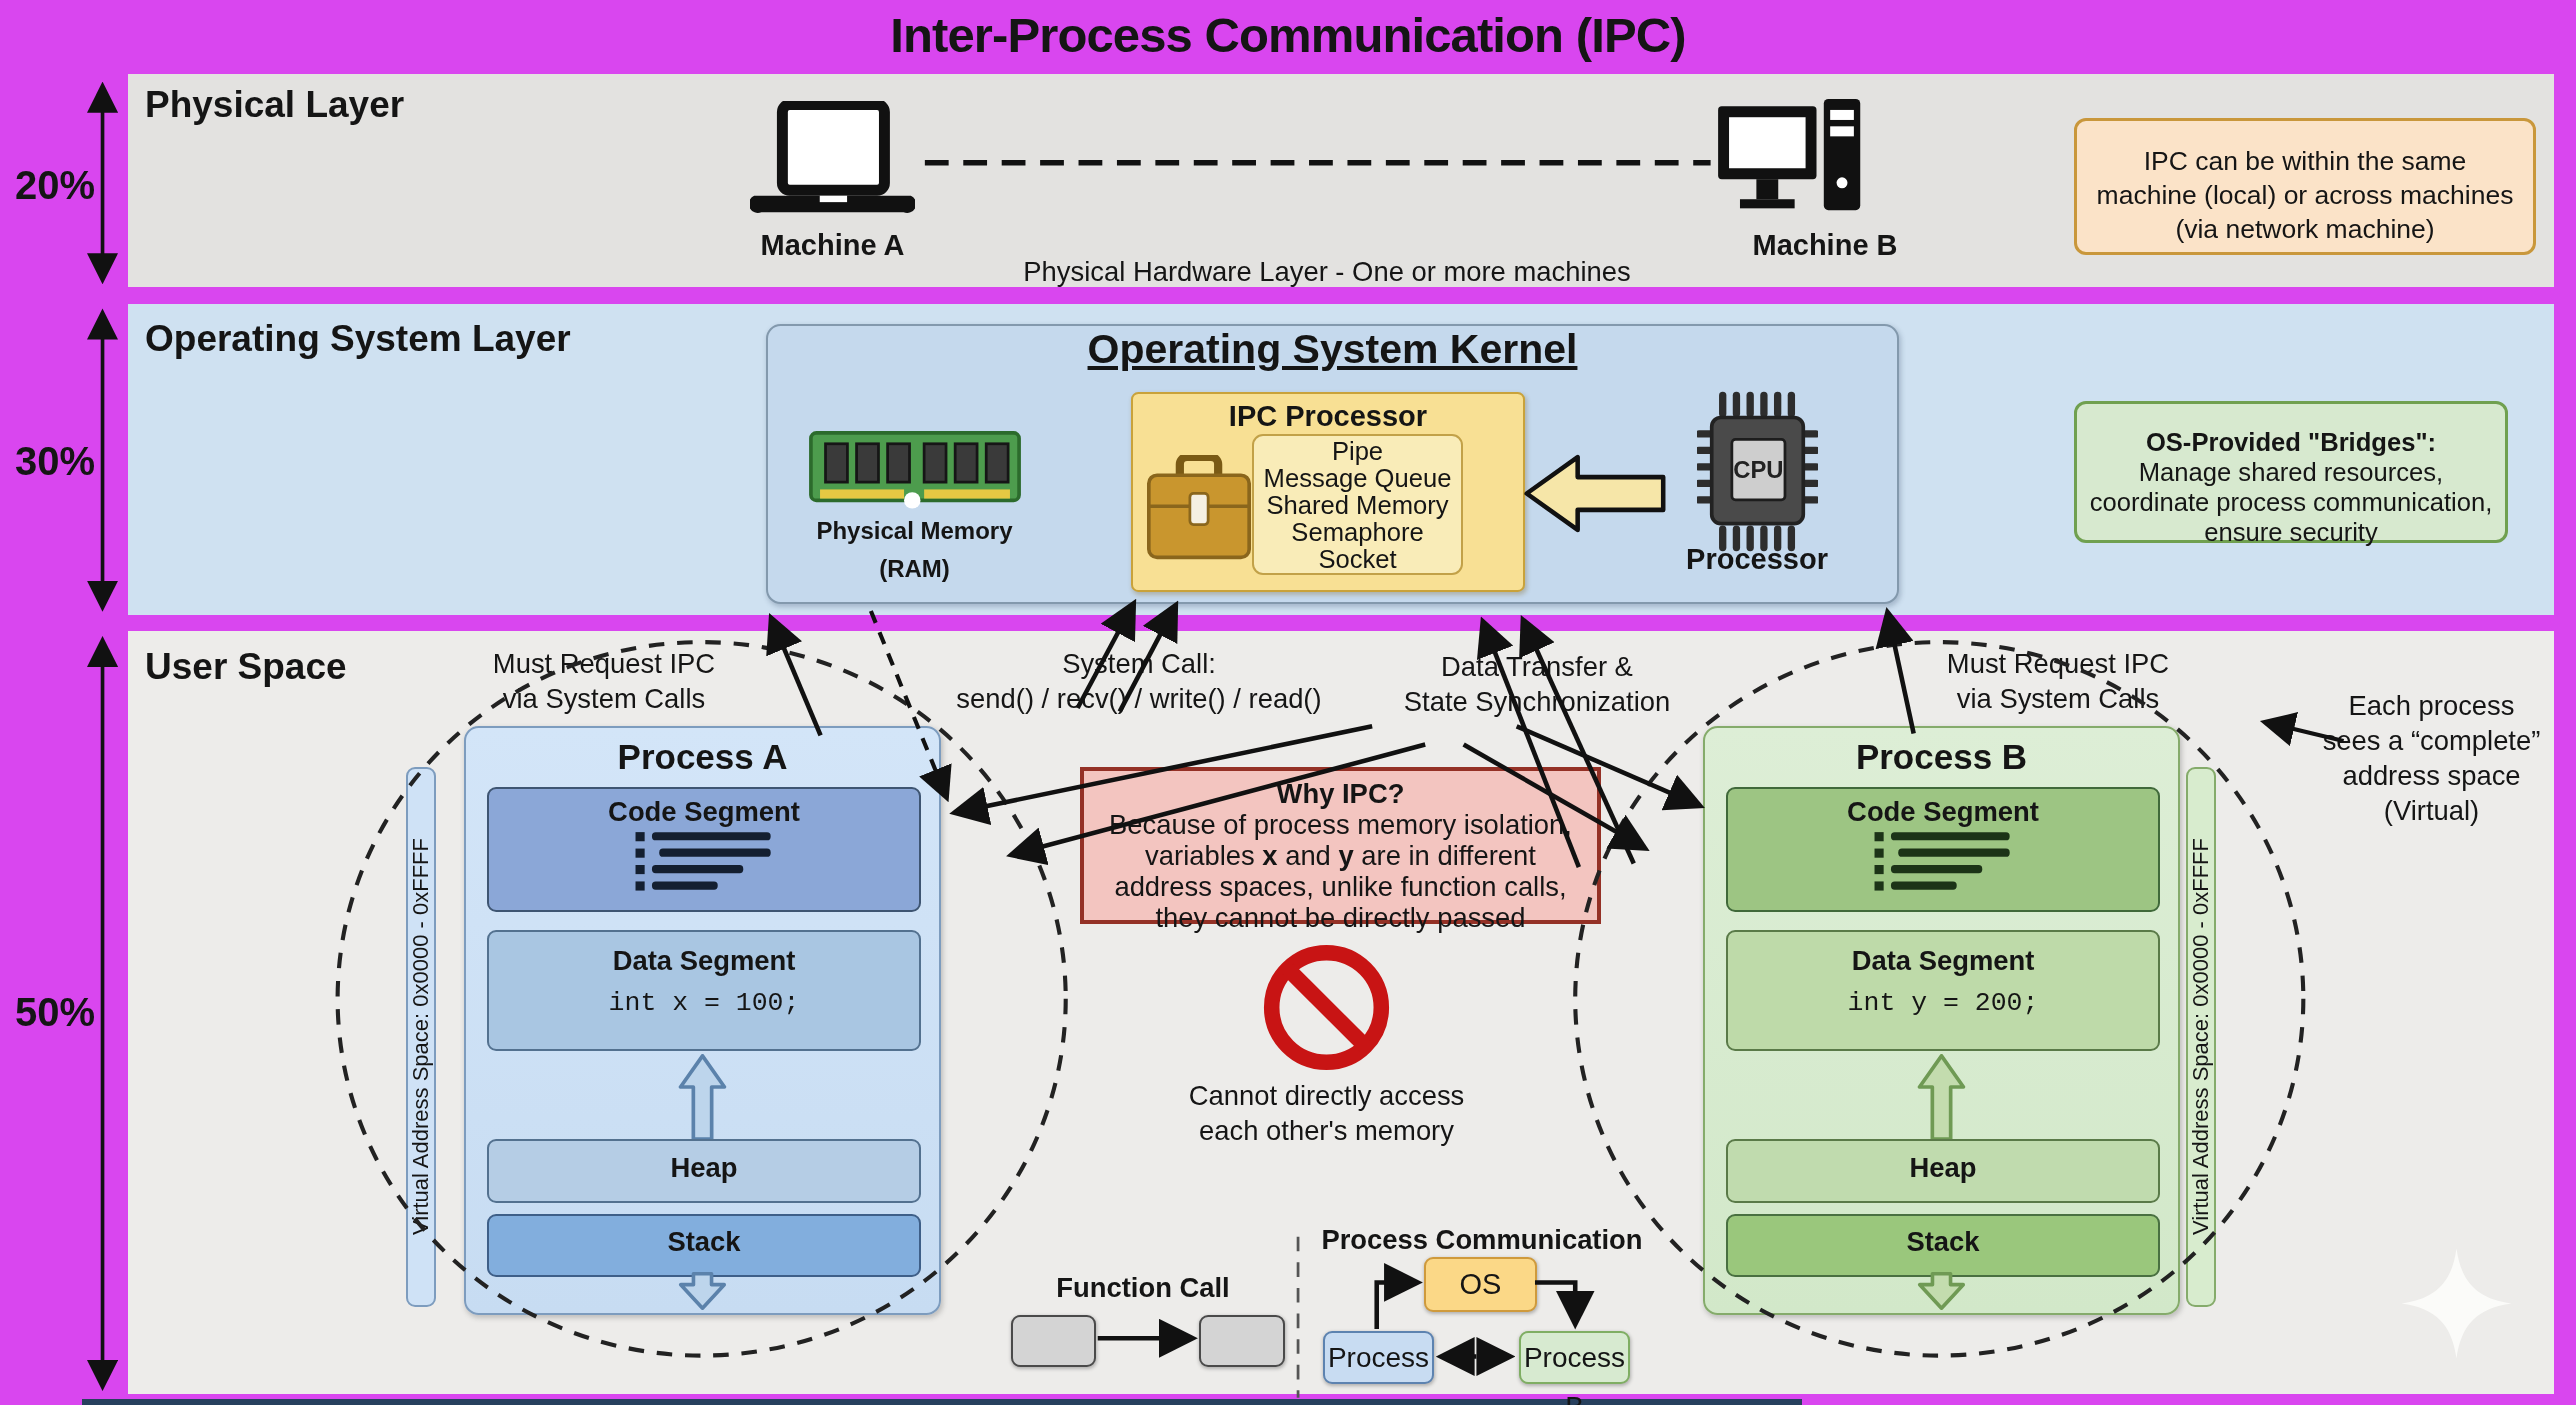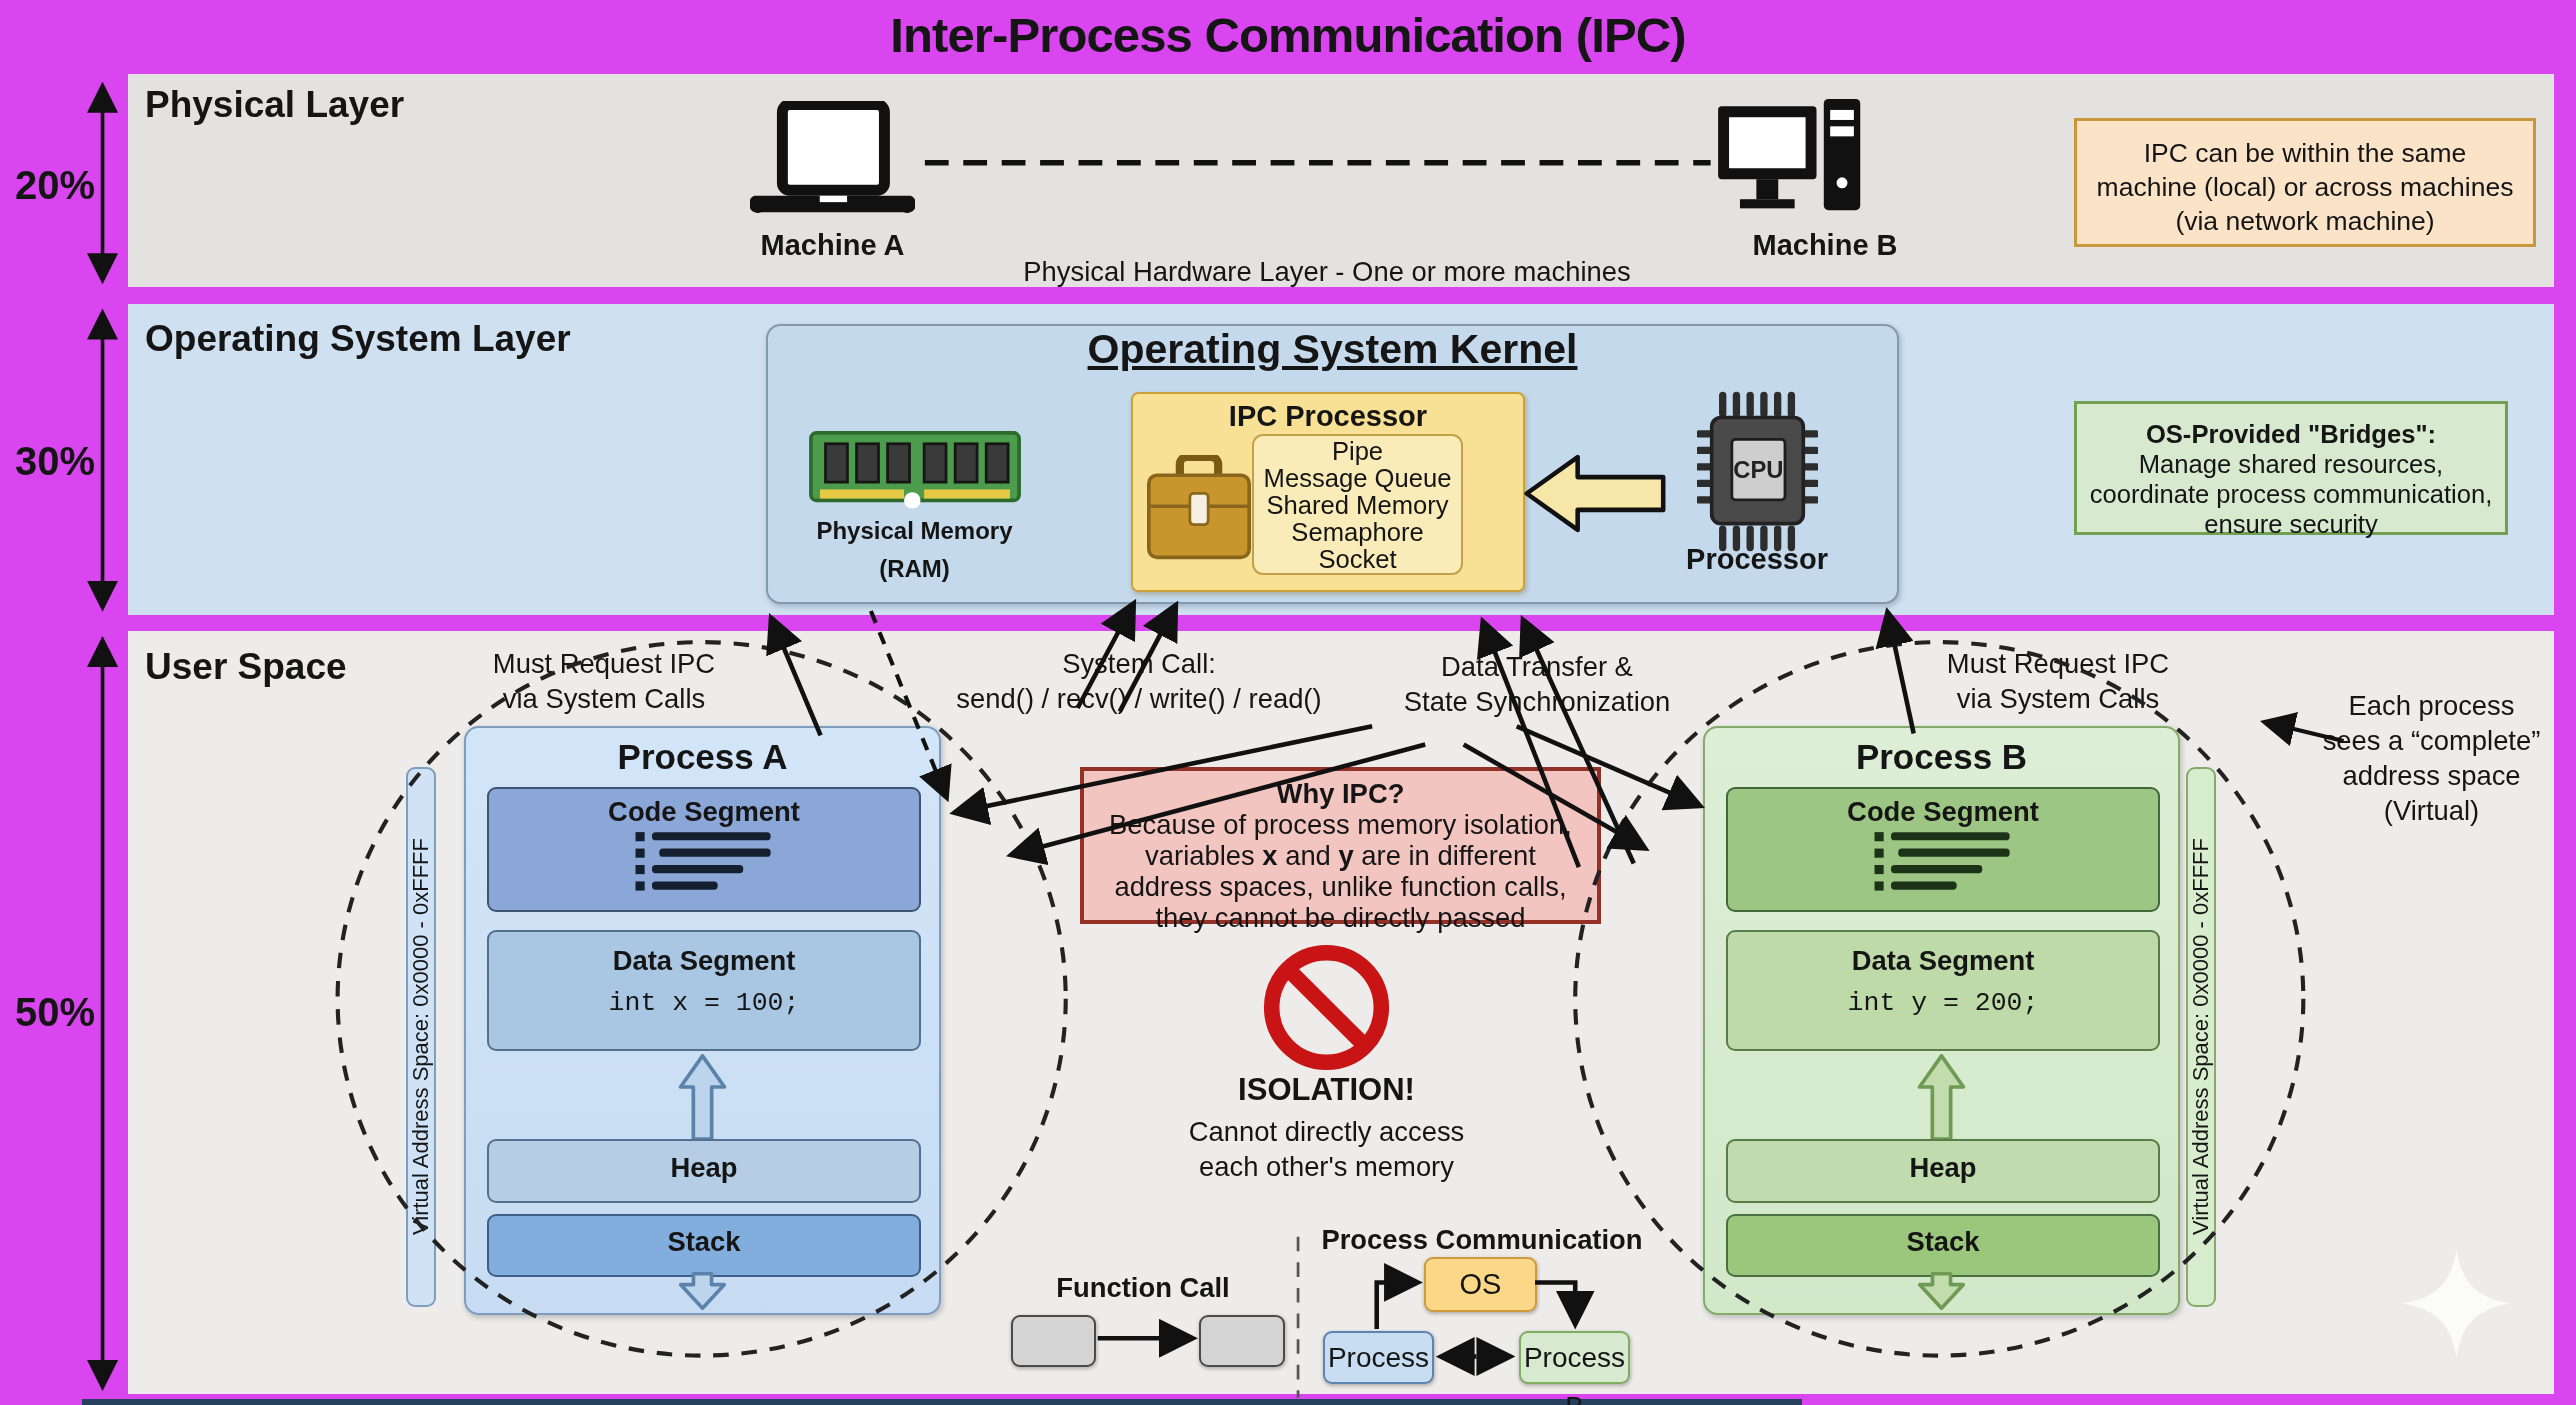--- a/index.html
+++ b/index.html
@@ -9,21 +9,21 @@
   .band{position:absolute;left:128px;width:2426px;}
   .band-physical{top:74px;height:213px;background:#e3e2e0;}
   .band-os{top:304px;height:311px;background:#cfe1f1;}
   .band-user{top:631px;height:763px;background:#edecea;}
   .title{top:7.3px;left:0;width:2576px;text-align:center;font-size:49px;font-weight:bold;letter-spacing:-0.9px;}
   .layer-heading{font-size:37px;font-weight:bold;}
   .pct{font-size:40px;font-weight:bold;width:110px;text-align:center;}
   .ctr{text-align:center;}
   .lbl30{font-size:27.4px;line-height:35px;}
   .bold{font-weight:bold;}
-  .note{border-radius:0;text-align:center;font-size:26.5px;line-height:34px;padding-top:15px;}
+  .note{border-radius:12px;text-align:center;font-size:26.5px;line-height:34px;padding-top:23px;}
   .note-orange{background:#fbe3c8;border:3.7px solid #c9973b;}
   .note-green{background:#d7e9cf;border:3.7px solid #70a050;}
   .kernel{background:#c5d9ed;border:2.7px solid #8399ad;border-radius:14.6px;box-shadow:1.8px 2.7px 5.5px rgba(40,60,90,.25);}
   .ipcbox{background:#f8e094;border:2.7px solid #c9a23a;border-radius:7.3px;box-shadow:1.8px 2.7px 4.6px rgba(120,90,20,.3);}
   .ipcinner{background:#f9ecb8;border:2.7px solid #c2a148;border-radius:11px;}
   .whybox{background:#f3c5c0;border:4.6px solid #943126;text-align:center;font-size:27.4px;line-height:31px;margin-left:12px;}
   .proc{border-radius:14.6px;box-shadow:1.8px 2.7px 5.5px rgba(60,60,60,.25);}
   .procA{background:linear-gradient(180deg,#d3e5f8,#c7dcf2);border:2.7px solid #7d9cbe;}
   .procB{background:linear-gradient(180deg,#ddeed6,#d2e8c9);border:2.7px solid #85ab6b;}
   .seg{position:absolute;left:21px;width:430px;border-radius:9.1px;text-align:center;}
@@ -245,21 +245,20 @@
     <div><span>variables </span><span class="bold">x</span><span> and </span><span class="bold">y</span><span> are in different</span></div>
     <div>address spaces, unlike function calls,</div>
     <div>they cannot be directly passed</div>
   </div>
 
   <svg class="icon-svg" style="left:1258px;top:939px;" width="137" height="137" viewBox="0 0 150 150">
     <circle cx="75" cy="75" r="60" fill="none" stroke="#c81414" stroke-width="17"></circle>
     <line x1="33" y1="33" x2="117" y2="117" stroke="#c81414" stroke-width="17"></line>
   </svg>
   <div class="abs ctr z30" style="left:1125px;top:1072px;width:403px;">
-    <div class="bold" style="font-size:31px;">ISOLATION!</div>
     <div class="lbl30" style="margin-top:5.5px;">Cannot directly access</div>
     <div class="lbl30">each other's memory</div>
   </div>
 
   <div class="abs proc procB z30" style="left:1703px;top:726px;width:473px;height:585px;">
     <div class="ctr bold" style="font-size:35px;margin-top:9.1px;">Process B</div>
     <div class="seg" style="top:59px;height:121px;background:#9dc583;border:2.7px solid #40693a;">
       <div class="t">Code Segment</div>
       <svg width="210" height="70" style="margin-top:1.8px;" viewBox="0 0 230 76">
         <g fill="#1c3317">

